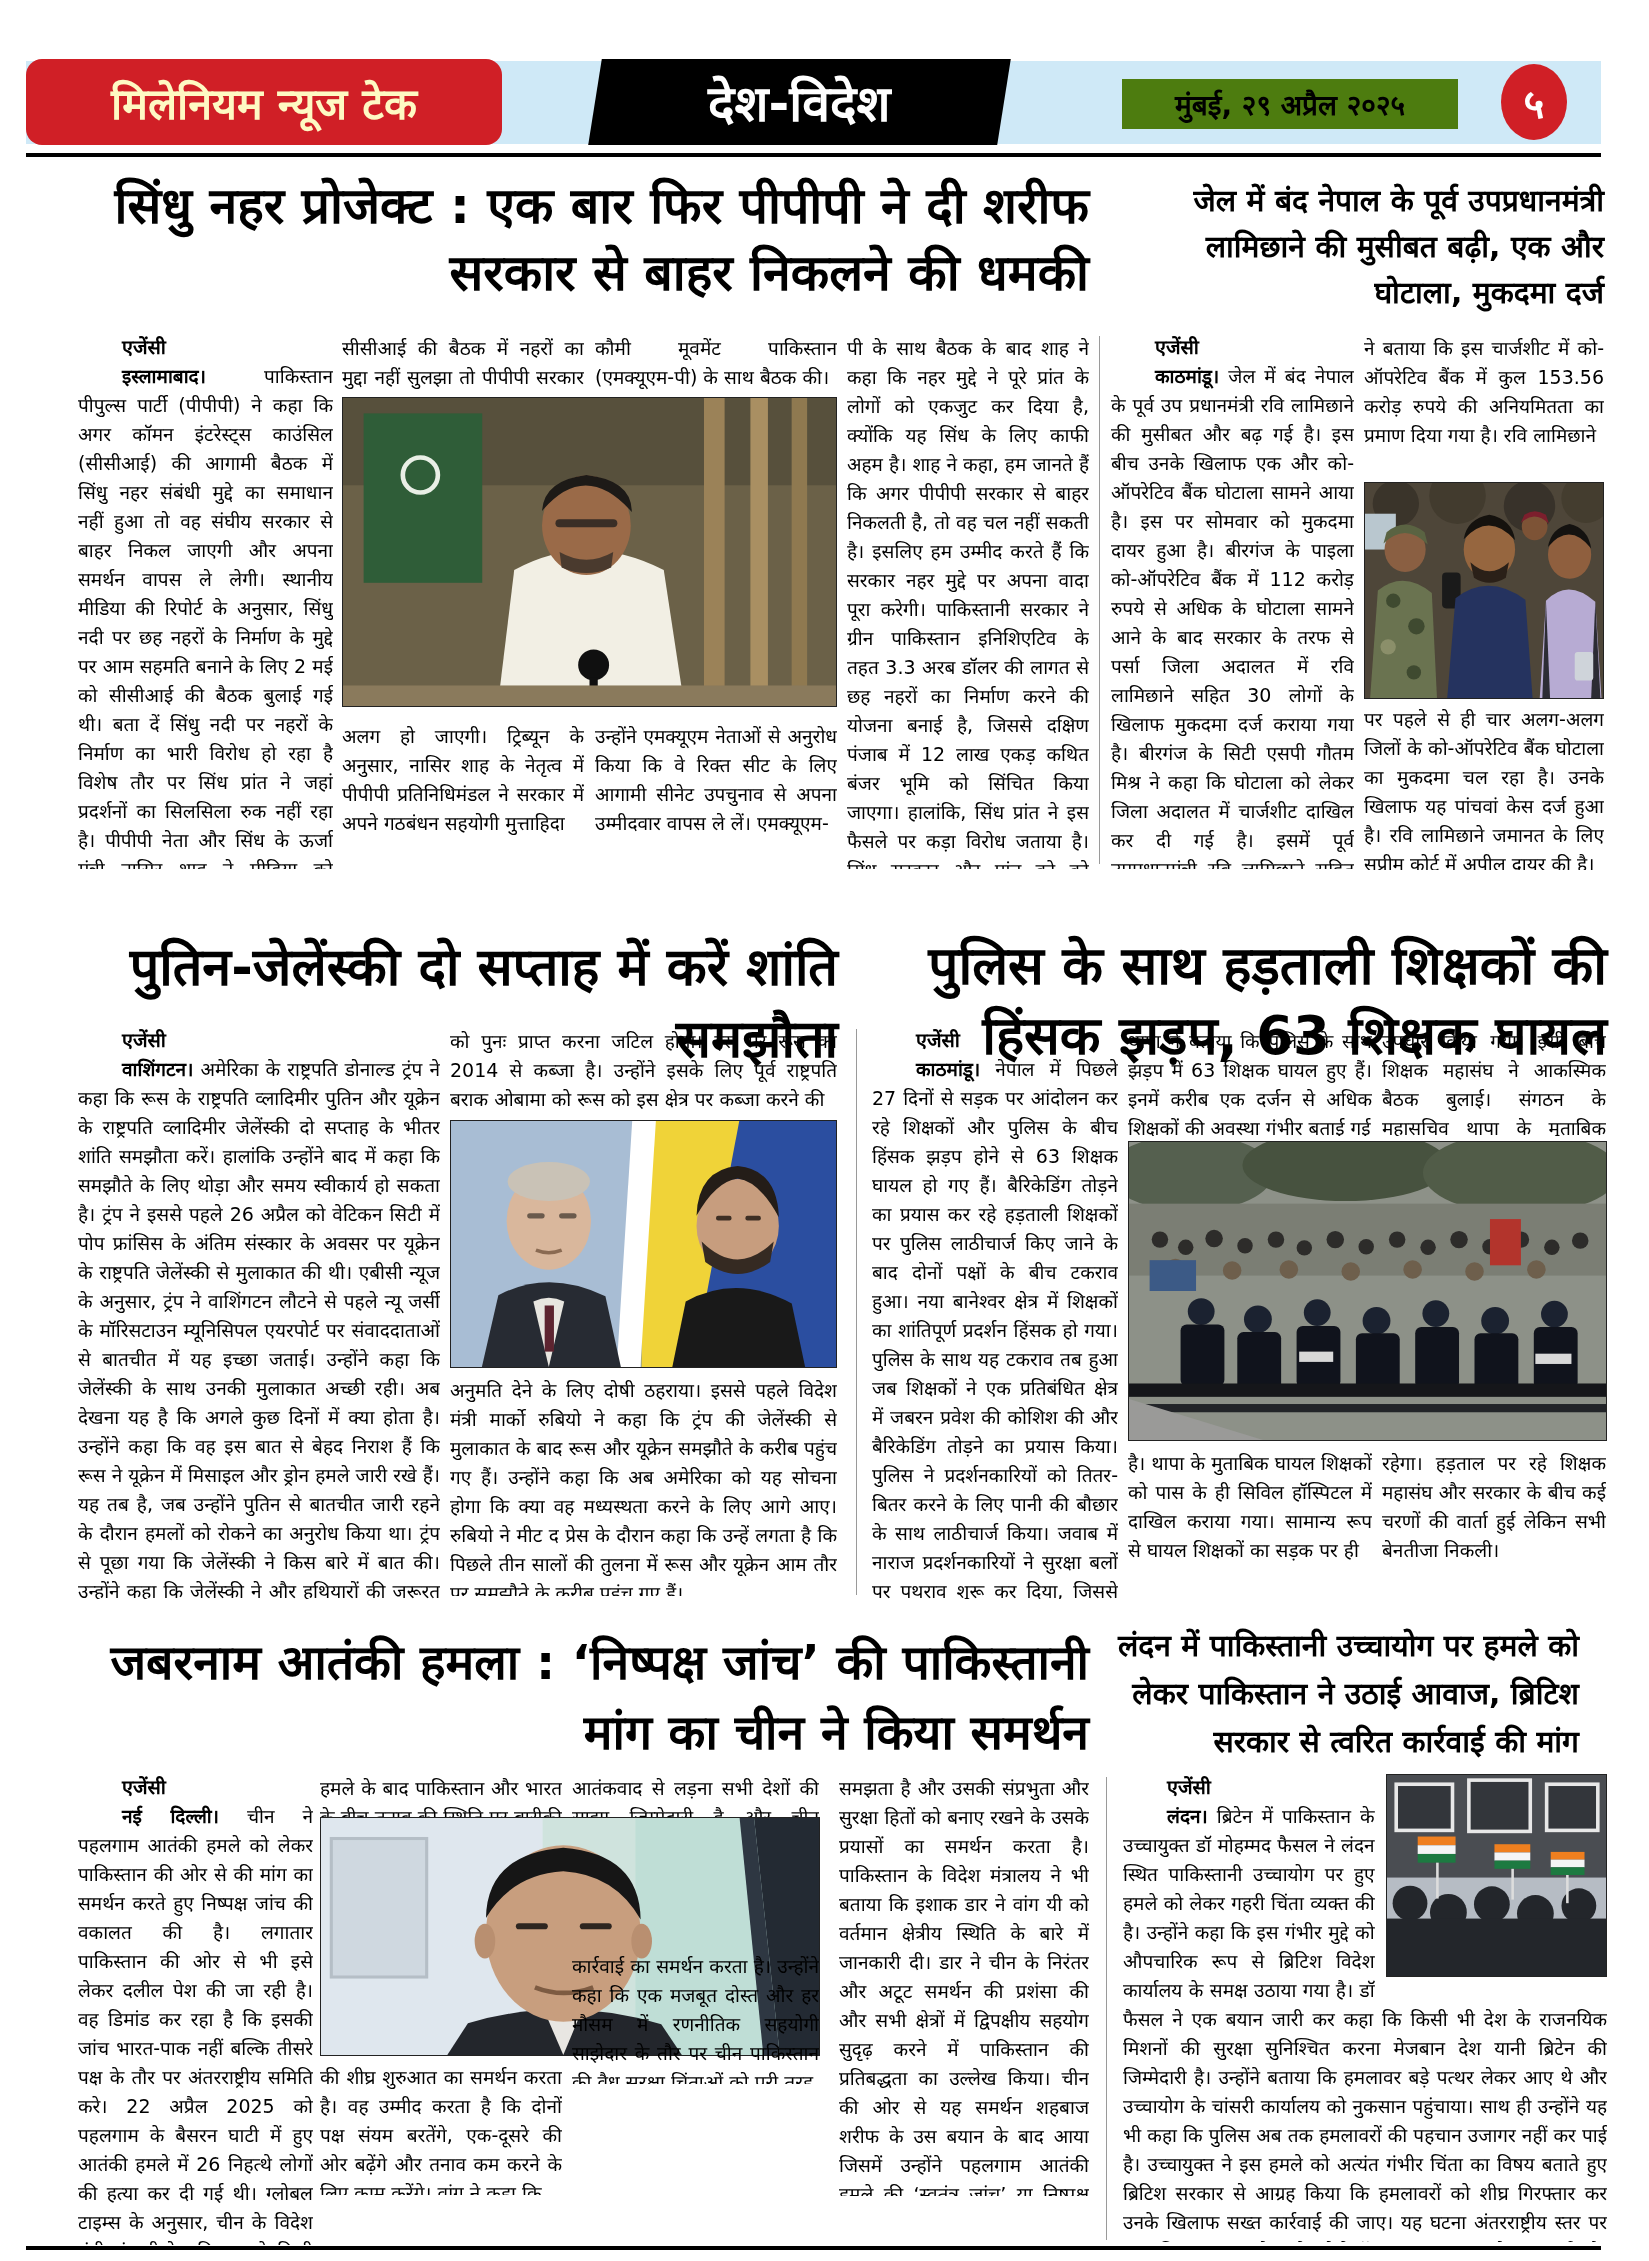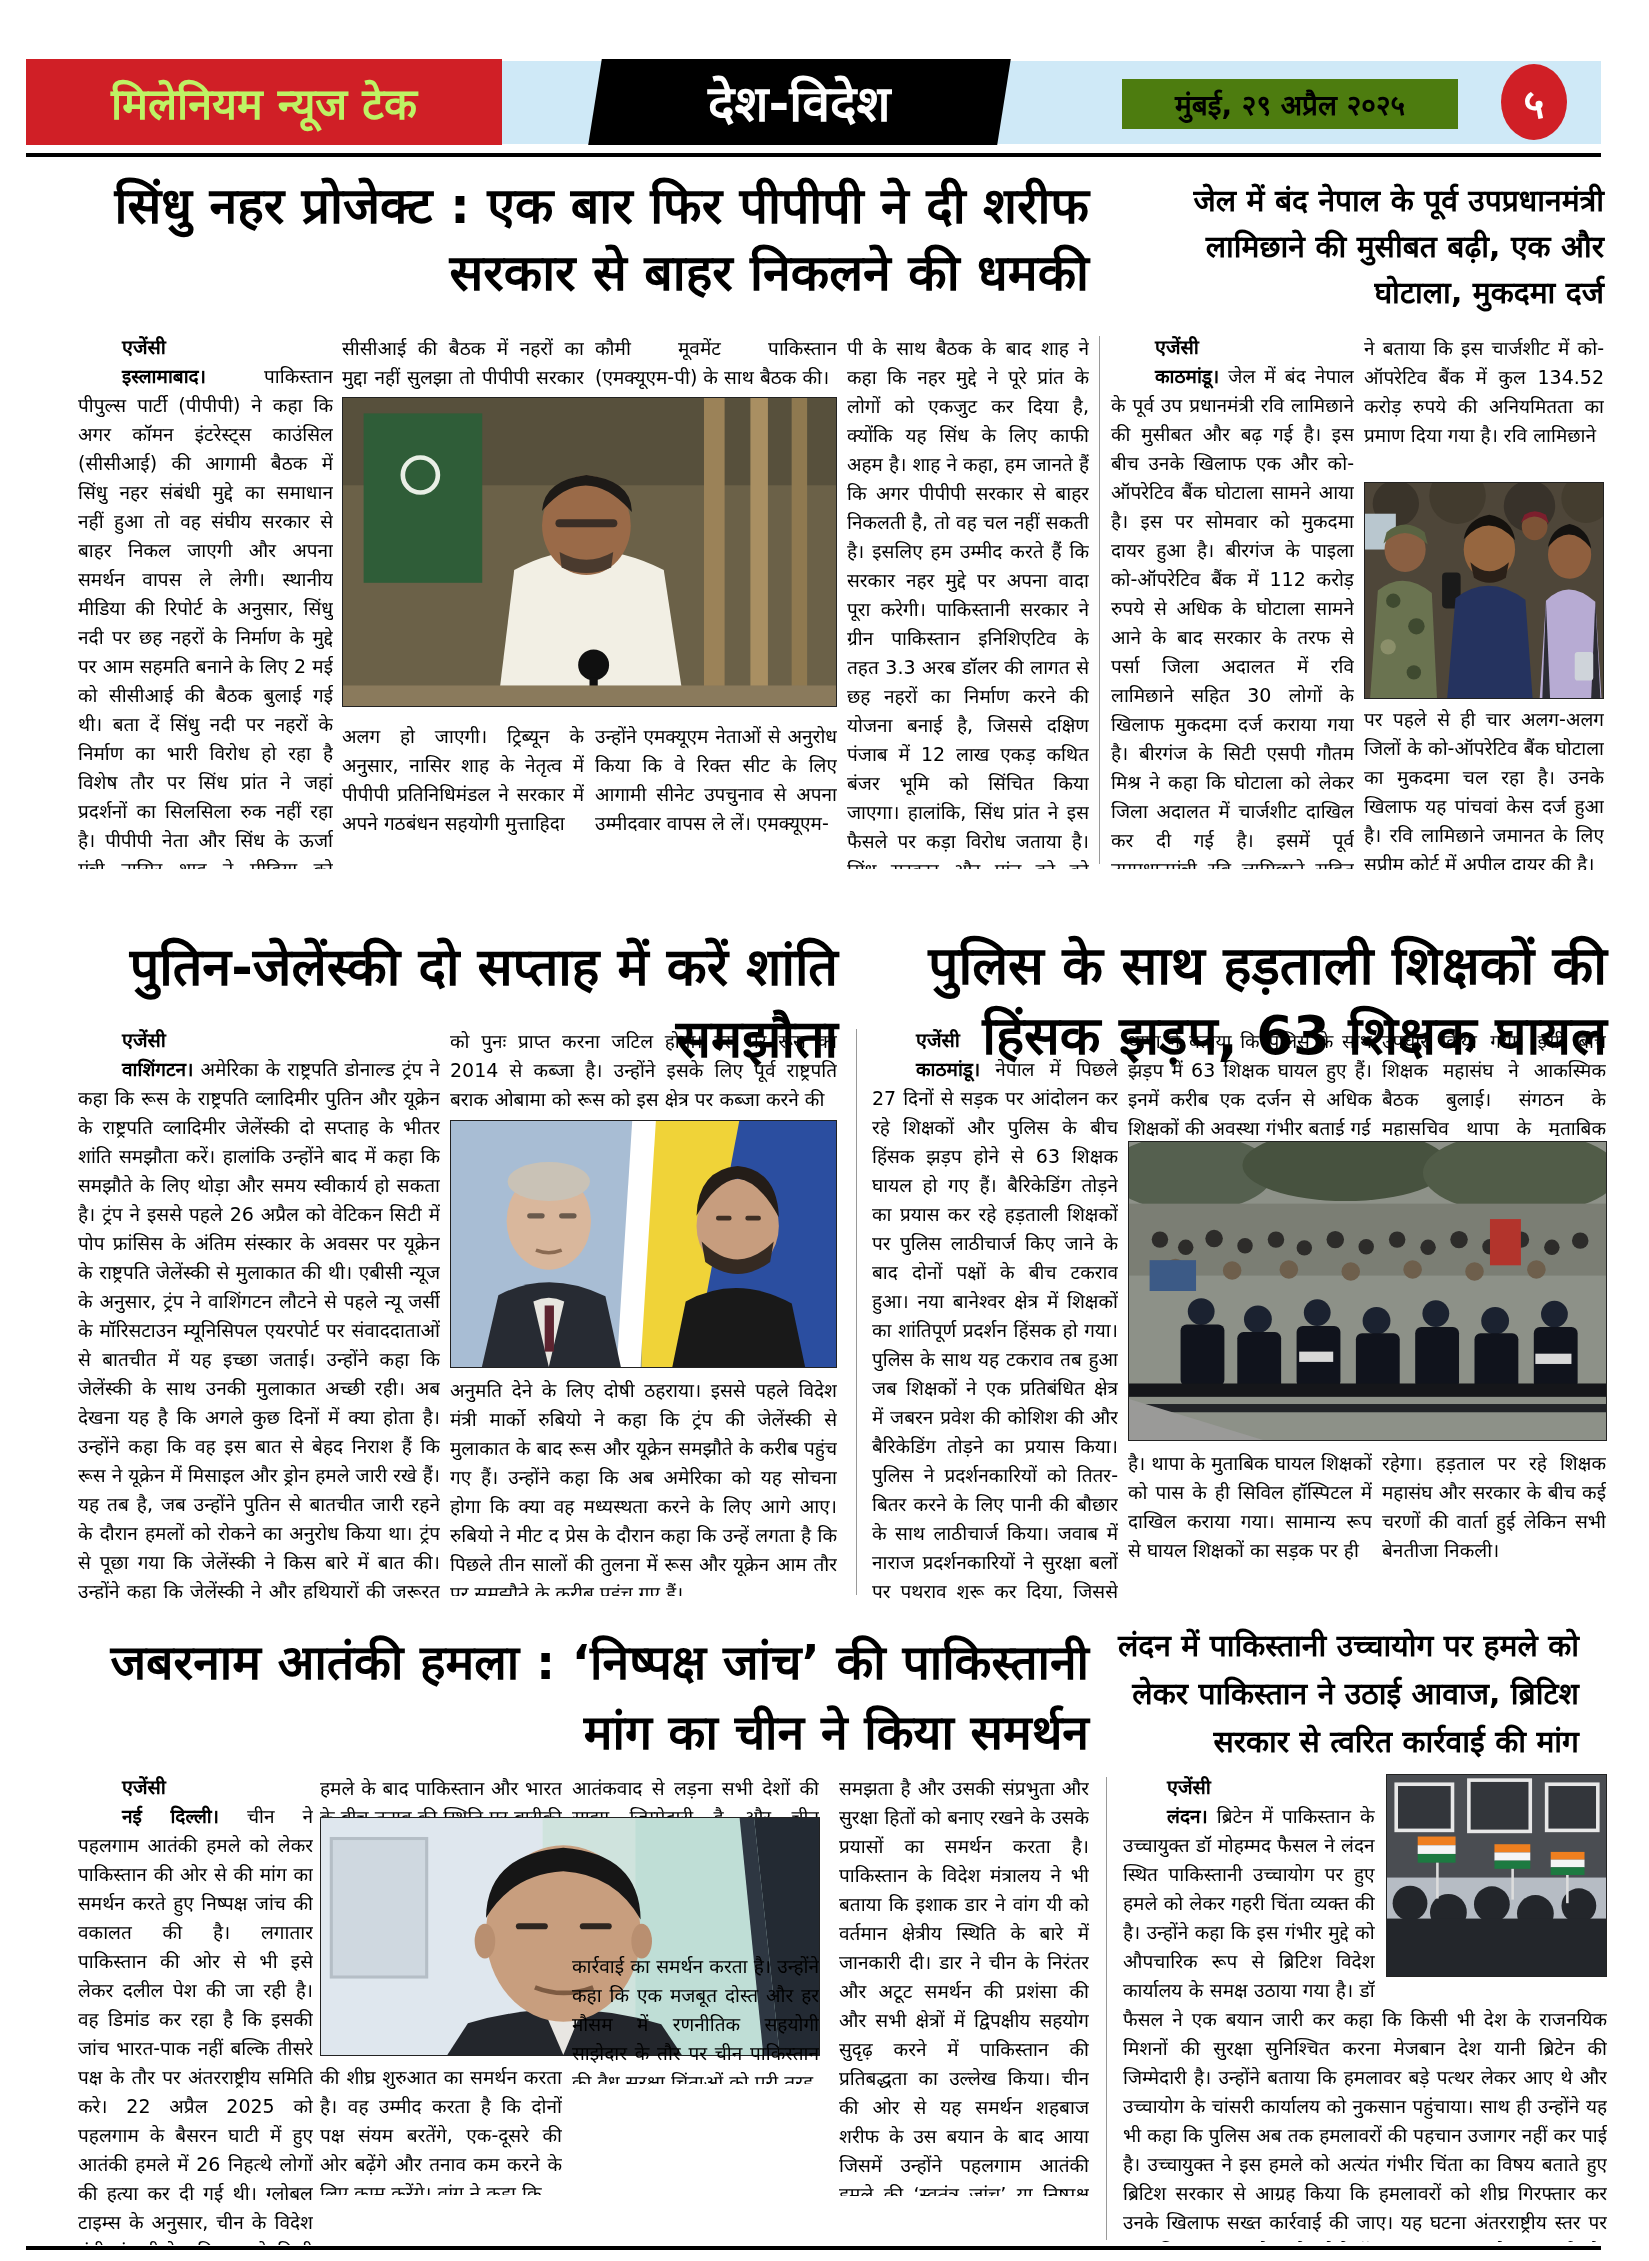--- a/index.html
+++ b/index.html
@@ -8,21 +8,21 @@
   .body-text{font-size:19px;line-height:29px;text-align:justify;}
   .body-text p{margin:0;text-indent:44px;}
   .byline{font-weight:bold;font-size:19.7px;line-height:28px;padding-left:44px;}
   .dateline{font-weight:bold;}
   .headline{font-weight:bold;text-align:right;letter-spacing:0px;}
   .clip{overflow:hidden;}
   .vrule{position:absolute;width:1px;background:#9a9a9a;}
   .hrule{position:absolute;background:#000;}
   .masthead-band{position:absolute;left:26px;top:61px;width:1575px;height:83px;background:#cfe9f7;}
   .brand-box{position:absolute;left:26px;top:59px;width:476px;height:86px;background:#d01f26;
-    color:#bef264;font-weight:bold;font-size:43px;display:flex;align-items:center;justify-content:center;}
+    color:#fef9c3;font-weight:bold;font-size:43px;display:flex;align-items:center;justify-content:center;border-radius:16px;}
   .section-box{position:absolute;left:595px;top:59px;width:409px;height:86px;background:#000;
     transform:skewX(-9deg);display:flex;align-items:center;justify-content:center;}
   .section-box span{color:#fff;font-weight:bold;font-size:50px;transform:skewX(9deg);}
   .date-box{position:absolute;left:1122px;top:79px;width:336px;height:50px;background:#4d7c0f;
     display:flex;align-items:center;justify-content:center;font-weight:bold;font-size:28px;}
   .page-badge{position:absolute;left:1501px;top:64px;width:66px;height:76px;background:#d01f26;
     border-radius:50%;color:#fff;font-weight:bold;font-size:40px;display:flex;align-items:center;justify-content:center;}
   .photo{position:absolute;border:1.6px solid #222;box-sizing:border-box;}
   .photo svg{display:block;width:100%;height:100%;}
 </style>
@@ -85,21 +85,21 @@
 
 <div class="abs headline" style="left:1111px;top:178px;width:493px;font-size:30px;line-height:46px;">जेल में बंद नेपाल के पूर्व उपप्रधानमंत्री लामिछाने की मुसीबत बढ़ी, एक और घोटाला, मुकदमा दर्ज</div>
 
 <div class="abs clip" style="left:1111px;top:334px;width:243px;height:535px;">
   <div class="byline">एजेंसी</div>
   <div class="body-text">
       <p><b class="dateline">काठमांडू।</b> <span>जेल में बंद नेपाल के पूर्व उप प्रधानमंत्री रवि लामिछाने की मुसीबत और बढ़ गई है। इस बीच उनके खिलाफ एक और को-ऑपरेटिव बैंक घोटाला सामने आया है। इस पर सोमवार को मुकदमा दायर हुआ है। बीरगंज के पाइला को-ऑपरेटिव बैंक में 112 करोड़ रुपये से अधिक के घोटाला सामने आने के बाद सरकार के तरफ से पर्सा जिला अदालत में रवि लामिछाने सहित 30 लोगों के खिलाफ मुकदमा दर्ज कराया गया है। बीरगंज के सिटी एसपी गौतम मिश्र ने कहा कि घोटाला को लेकर जिला अदालत में चार्जशीट दाखिल कर दी गई है। इसमें पूर्व उपप्रधानमंत्री रवि लामिछाने सहित कुल 30 लोगों को प्रतिवादी बनाया गया है। एसपी मिश्र</span></p>
     </div>
 </div>
 
-<div class="abs clip body-text" style="left:1364px;top:334px;width:240px;height:145px;"><span>ने बताया कि इस चार्जशीट में को-ऑपरेटिव बैंक में कुल 134.52 करोड़ रुपये की अनियमितता का प्रमाण दिया गया है। रवि लामिछाने</span></div>
+<div class="abs clip body-text" style="left:1364px;top:334px;width:240px;height:145px;"><span>ने बताया कि इस चार्जशीट में को-ऑपरेटिव बैंक में कुल 153.56 करोड़ रुपये की अनियमितता का प्रमाण दिया गया है। रवि लामिछाने</span></div>
 
 <div class="photo" style="left:1364px;top:482px;width:240px;height:217px;">
   <svg viewBox="0 0 463 420" preserveAspectRatio="none">
     <rect width="463" height="420" fill="#4e4639"></rect>
     <circle cx="60" cy="40" r="45" fill="#3a342a"></circle>
       <circle cx="180" cy="25" r="55" fill="#423b2e"></circle>
     <circle cx="320" cy="45" r="50" fill="#38322a"></circle>
       <circle cx="430" cy="30" r="48" fill="#443d2f"></circle>
     <rect x="0" y="60" width="60" height="70" fill="#b9c7cf"></rect>
     <path d="M10,420 L25,210 Q75,170 130,215 L140,420 Z" fill="#6a7350"></path>

